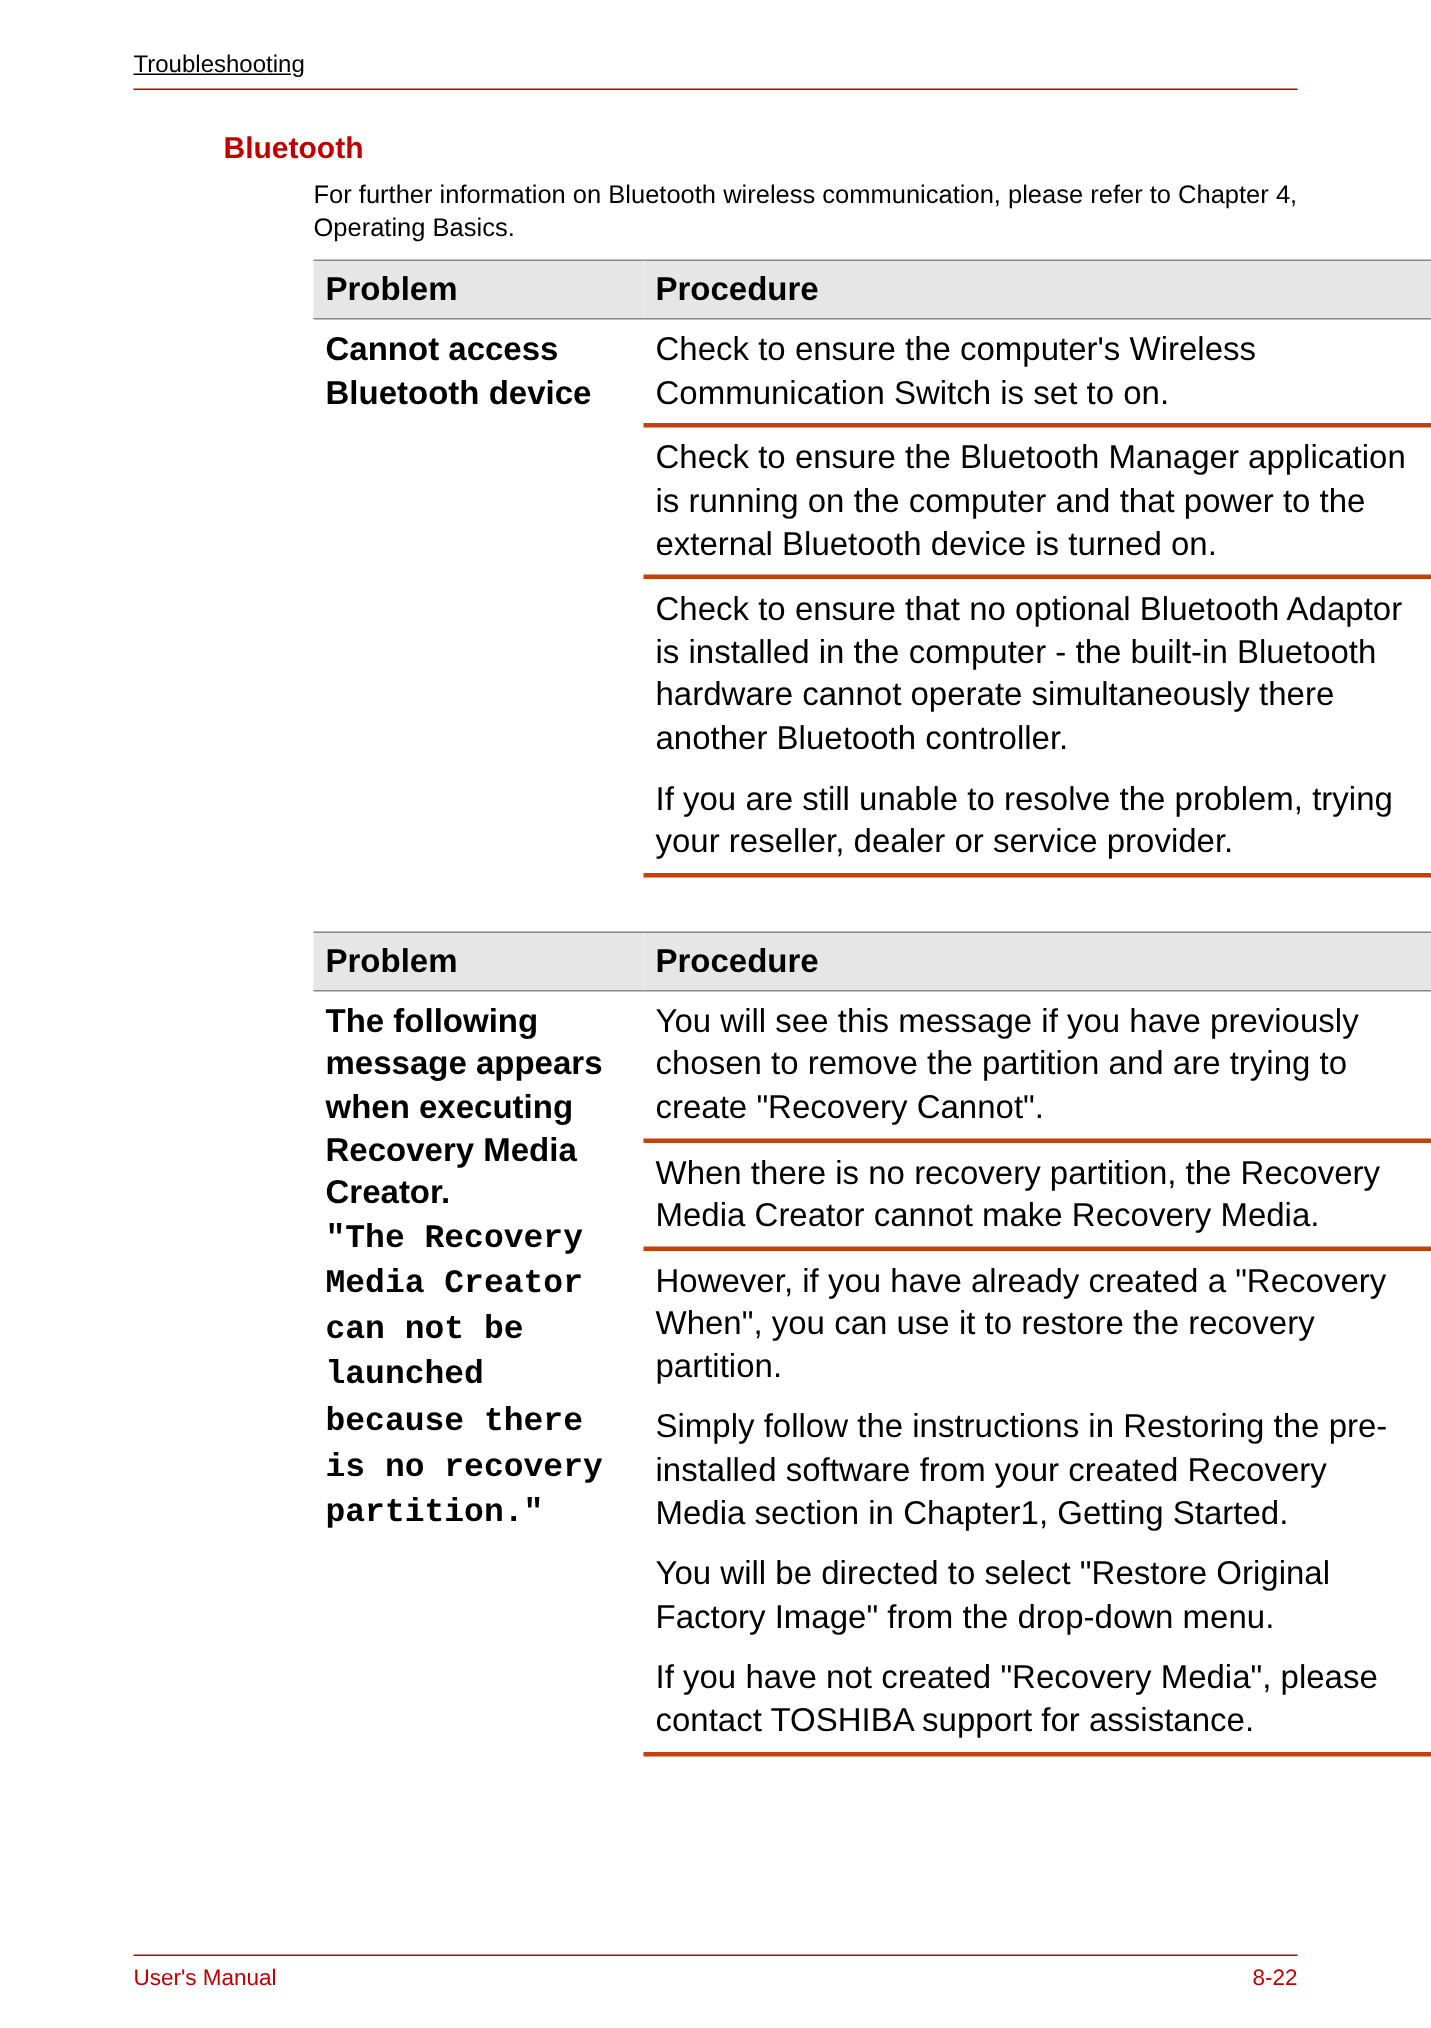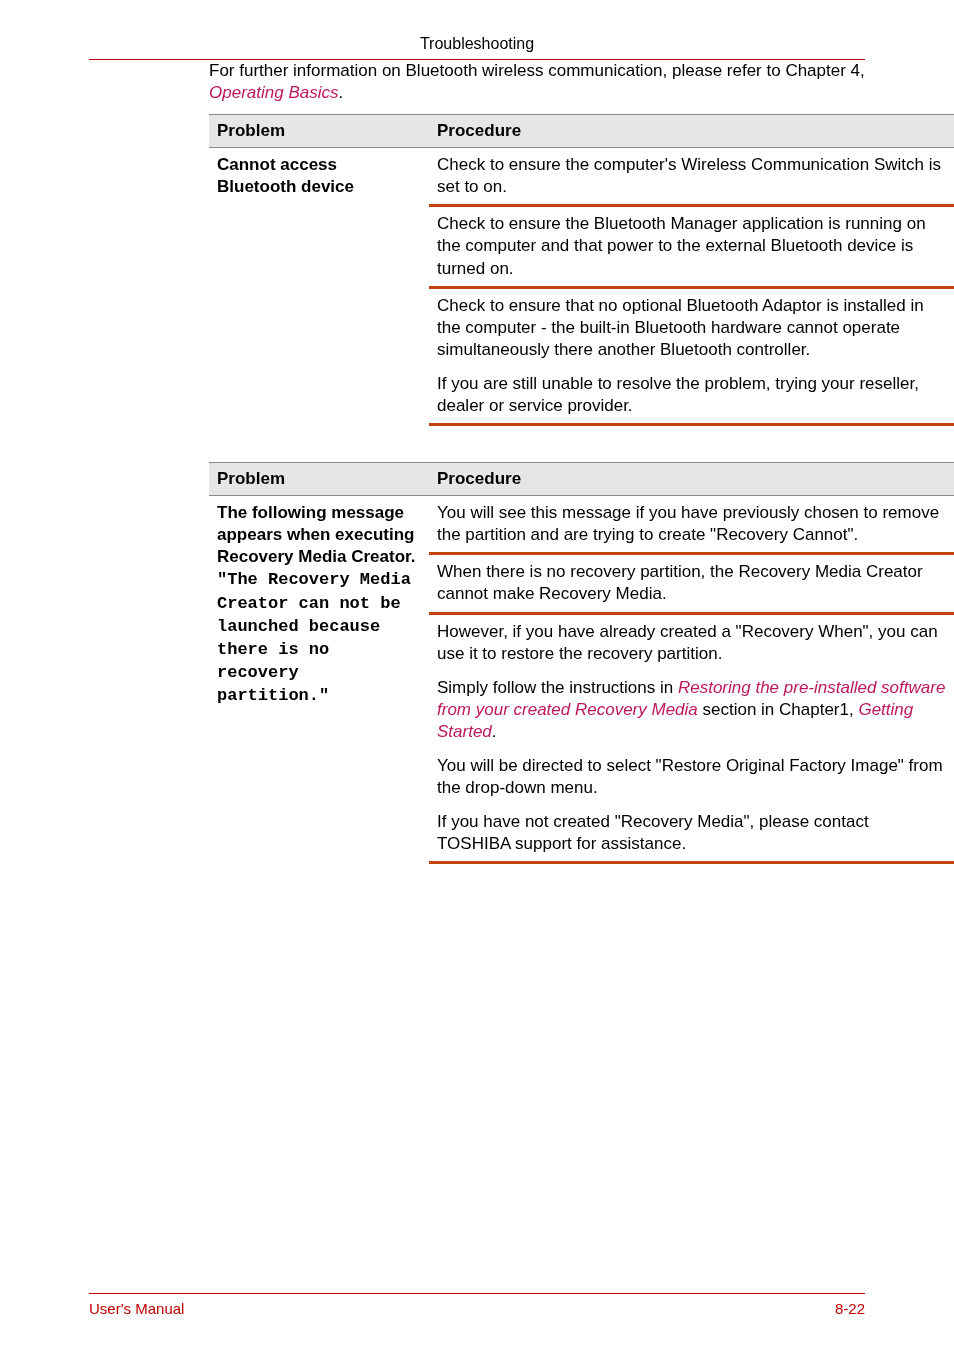--- a/index.html
+++ b/index.html
@@ -9,43 +9,45 @@
     background: #fff;
     font-family: Arial, Helvetica, sans-serif;
     position: relative;
     color: #000;
   }
   .page {
     padding: 35px 89px 0 89px;
   }
   .header-row {
     display: flex;
-    justify-content: center;
+    justify-content: flex-start;
     padding-bottom: 6px;
     border-bottom: 1.5px solid #c00000;
+    margin-bottom: 28px;
+    text-decoration: underline;
   }
   .section-heading {
     color: #c00000;
     font-weight: bold;
     font-size: 20px;
     margin-bottom: 8px;
     margin-left: 60px;
   }
   .intro {
     font-size: 17px;
     margin-left: 120px;
     margin-bottom: 10px;
     line-height: 1.3;
   }
-  .link-blue { color: #be185d; font-style: italic; }
+  .link-blue { color: #000000; }
   table.problem-table {
     border-collapse: collapse;
     margin-left: 120px;
     width: 745px;
-    font-size: 17px;
+    font-size: 22px;
   }
   table.problem-table th {
     text-align: left;
     background: #e6e6e6;
     font-weight: bold;
     padding: 6px 8px;
     border-top: 1px solid #888;
     border-bottom: 1px solid #888;
   }
   table.problem-table th.col-problem { width: 220px; }
@@ -57,39 +59,40 @@
   }
   table.problem-table td.no-bottom { border-bottom: none; }
   table.problem-table td.problem-cell {
     font-weight: bold;
     border-bottom: none;
   }
   .mono { font-family: "Courier New", monospace; font-weight: bold; }
   .section-gap { height: 36px; }
   .footer {
     position: absolute;
-    bottom: 35px;
+    bottom: 25px;
     left: 89px;
     right: 89px;
     border-top: 1.5px solid #c00000;
     padding-top: 6px;
     display: flex;
     justify-content: space-between;
     color: #c00000;
     font-size: 15px;
   }
 </style>
 </head>
 <body>
 
 <div class="page">
   <div class="header-row">
     <span>Troubleshooting</span>
   </div>
 
+  <div class="section-heading">Bluetooth</div>
   <p class="intro">
     <span>For further information on Bluetooth wireless communication, please refer to Chapter 4, </span><span class="link-blue">Operating Basics</span><span>.</span>
   </p>
 
   <table class="problem-table">
     <tbody>
         <tr>
       <th class="col-problem">Problem</th>
       <th>Procedure</th>
     </tr>

